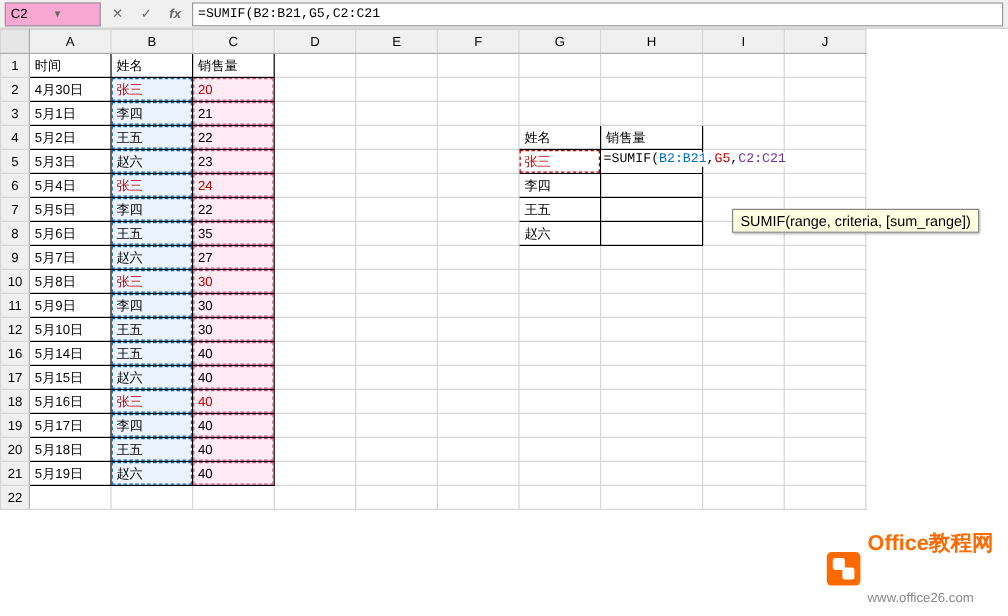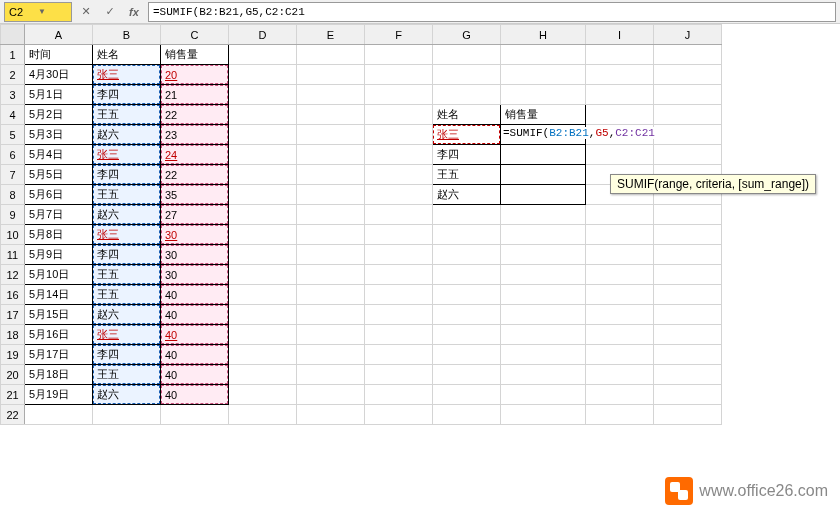--- a/index.html
+++ b/index.html
@@ -1,55 +1,55 @@
 <!DOCTYPE html>
 <html><head>
   <meta charset="utf-8">
   <style>
     * { box-sizing: border-box; margin: 0; padding: 0; }
     body { font-family: Arial, 'Microsoft YaHei', sans-serif; font-size: 12px; background: #fff; width: 840px; height: 513px; overflow: hidden; position: relative; }
     .formula-bar { display: flex; align-items: center; height: 24px; background: #f0f0f0; border-bottom: 1px solid #ccc; padding: 0 4px; gap: 4px; }
-    .name-box { width: 68px; height: 20px; background: #fde047; border: 1px solid #999; display: flex; align-items: center; padding: 0 4px; font-size: 11px; }
+    .name-box { width: 80px; height: 20px; background: #f9a8d4; border: 1px solid #999; display: flex; align-items: center; padding: 0 4px; font-size: 11px; }
     .name-box span { flex: 1; }
     .dropdown-arrow { font-size: 8px; color: #666; }
     .fb-btn { width: 20px; height: 20px; display: flex; align-items: center; justify-content: center; color: #666; font-size: 11px; cursor: pointer; }
     .fx { font-style: italic; font-weight: bold; color: #666; }
     .formula-input { flex: 1; height: 20px; background: #fff; border: 1px solid #999; padding: 0 4px; font-size: 11px; display: flex; align-items: center; font-family: 'Courier New', monospace; }
     .sheet-area { position: relative; }
     table.grid { border-collapse: collapse; table-layout: fixed; }
     table.grid th, table.grid td { border: 1px solid #d4d4d4; font-size: 11px; text-align: left; padding: 0 4px; height: 20px; background: #fff; }
     table.grid .corner { width: 24px; background: #e6e6e6; border-right: 1px solid #aaa; border-bottom: 1px solid #aaa; }
     table.grid th.col-head { background: #f0f0f0; text-align: center; font-weight: normal; height: 20px; border-bottom: 1px solid #aaa; }
     table.grid th.row-head { width: 24px; background: #f0f0f0; text-align: center; font-weight: normal; border-right: 1px solid #aaa; }
     .col-A { width: 68px; } .col-B { width: 68px; } .col-C { width: 68px; } .col-D { width: 68px; } .col-E { width: 68px; } .col-F { width: 68px; } .col-G { width: 68px; } .col-H { width: 85px; } .col-I { width: 68px; } .col-J { width: 68px; }
     .header-cell { font-weight: normal; font-size: 13px; border: 1px solid #000 !important; }
     .b-right { border-right: 1px solid #000 !important; }
     .b-bottom { border-bottom: 1px solid #000 !important; }
     .b-left { border-left: 1px solid #000 !important; }
     .b-top { border-top: 1px solid #000 !important; }
-    .redtxt { color: #c00000; text-decoration: underline; }
+    .redtxt { color: #c00000; }
     .num { text-align: right; }
     .sel-blue { background: rgba(0,100,255,0.08) !important; position: relative; }
     .marquee-b::after { content:''; position:absolute; inset:0; border:1px dashed #1a5fb4; pointer-events:none; }
     .sel-pink { background: rgba(255,0,100,0.08) !important; position: relative; }
     .marquee-p::after { content:''; position:absolute; inset:0; border:1px dashed #c94f7c; pointer-events:none; }
     .g5-sel { position: relative; }
     .g5-sel::after { content:''; position:absolute; inset:0; border:1px dashed #c00000; pointer-events:none; }
     .edit-cell { background: #fff !important; font-family: 'Courier New', monospace; white-space: nowrap; overflow: visible; position: relative; }
     .edit-cell .formula-display { position: absolute; left: 2px; top: 2px; background: #fff; padding: 0; white-space: nowrap; z-index: 5; }
     .c-blue { color: #0070c0; }
     .c-red { color: #c00000; }
     .c-purple { color: #7030a0; }
     .tooltip { position: absolute; background: #ffffe1; border: 1px solid #888; font-size: 12px; padding: 2px 6px; z-index: 10; white-space: nowrap; box-shadow: 1px 1px 2px rgba(0,0,0,.3); }
     .logo-watermark { position: absolute; bottom: 8px; right: 12px; display: flex; align-items: center; gap: 6px; }
     .logo-icon { width: 28px; height: 28px; background: #ff6a00; border-radius: 4px; position: relative; }
     .logo-icon::before { content:''; position:absolute; width:10px; height:10px; background:#fff; border-radius:2px; left:5px; top:5px; }
     .logo-icon::after { content:''; position:absolute; width:10px; height:10px; background:#fff; border-radius:2px; right:5px; bottom:5px; }
     .logo-text { font-size: 18px; font-weight: bold; color: #ff6a00; line-height: 1; }
-    .logo-sub { font-size: 16px; color: #888; }
+    .logo-sub { font-size: 11px; color: #888; margin-top: 32px; }
     th.col-head.active { background: #d8e6c0; }
   </style>
 </head>
 <body>
 
 <div class="formula-bar">
   <div class="name-box">
     <span>C2</span>
     <span class="dropdown-arrow">▼</span>
   </div>
@@ -327,15 +327,16 @@
           <td class="col-J "></td>
         </tr>
       </tbody>
     </table>
   <div class="tooltip" id="tooltip" style="left:610px; top:150px;">SUMIF(range, criteria, [sum_range])</div>
 </div>
 
 <div class="logo-watermark">
   <div class="logo-icon"></div>
   <div>
+    <div class="logo-text">Office教程网</div>
     <div class="logo-sub">www.office26.com</div>
   </div>
 </div>
 
 </body></html>

